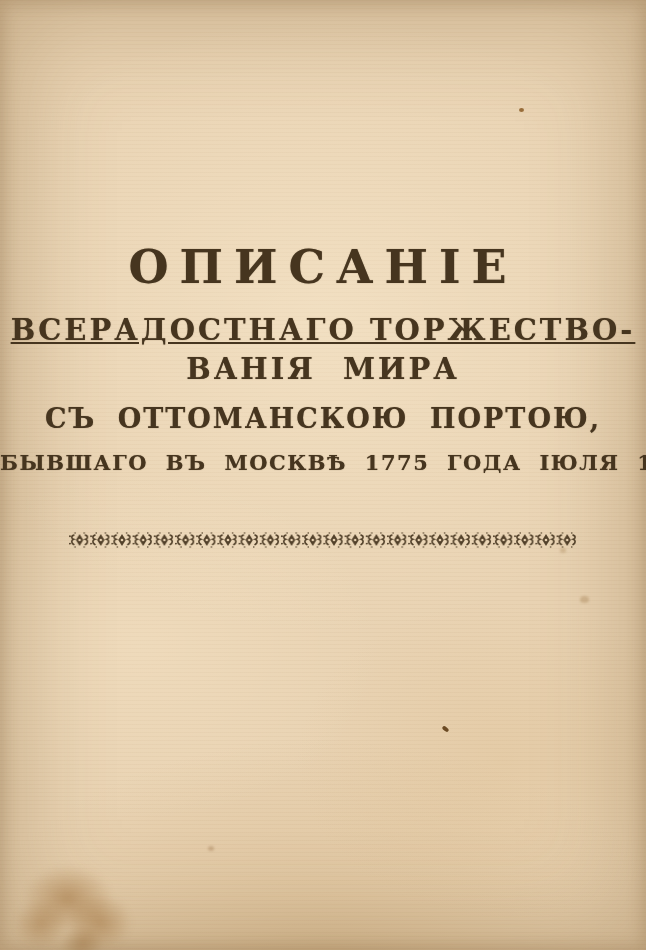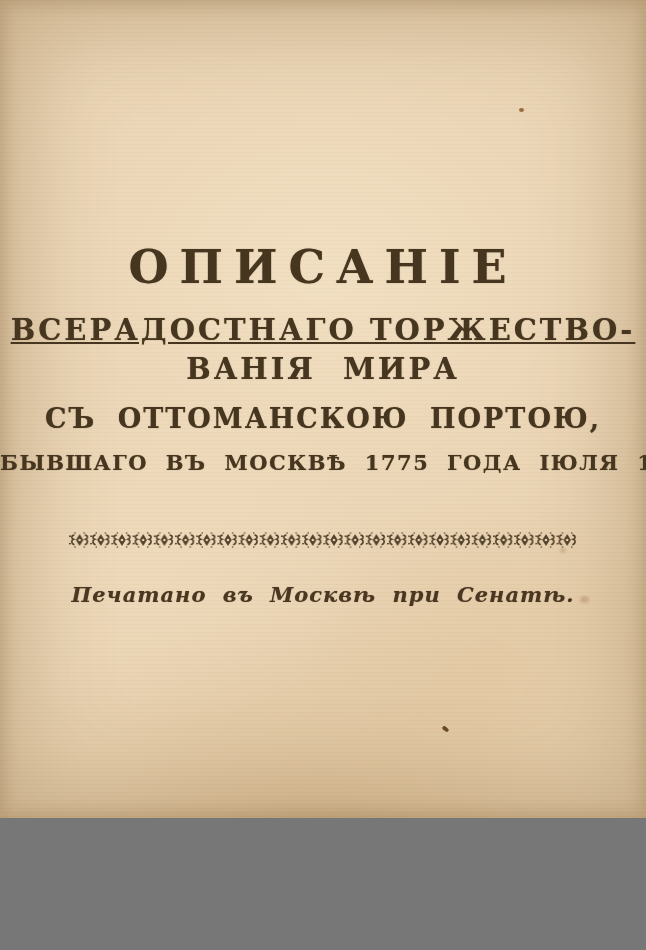--- a/index.html
+++ b/index.html
@@ -3,21 +3,21 @@
 <meta charset="utf-8">
 <style>
   :root{
     --paper:#e9d3b3;
     --ink:#46351f;
     --stain:#96652e;
   }
   html,body{margin:0;padding:0;background:#777;}
   .page{
     position:relative;
-    width:646px;height:818px;
+    width:646px;height:950px;
     margin:0 auto;
     overflow:hidden;
     background-color:var(--paper);
     background-image:
       
       radial-gradient(520px 420px at 50% 34%, rgba(255,242,216,0.40), rgba(255,242,216,0) 75%),
       radial-gradient(300px 220px at 22% 68%, rgba(255,240,212,0.25), rgba(255,240,212,0) 80%),
       radial-gradient(260px 200px at 78% 80%, rgba(214,180,130,0.25), rgba(214,180,130,0) 80%),
       radial-gradient(420px 260px at 50% 101%, rgba(190,152,98,0.30), rgba(190,152,98,0) 85%),
       
@@ -134,21 +134,20 @@
           <circle cx="6.0" cy="2.0" r="0.8" fill="currentColor"></circle>
           <circle cx="6.0" cy="16.0" r="0.8" fill="currentColor"></circle>
           <circle cx="15.2" cy="2.0" r="0.8" fill="currentColor"></circle>
           <circle cx="15.2" cy="16.0" r="0.8" fill="currentColor"></circle>
         </pattern>
       </defs>
       <rect width="508" height="18" fill="url(#orn)"></rect>
     </svg>
   </div>
 
-  <div class="line imprint">Печатано въ Москвѣ при Сенатѣ.</div>
 
   <div class="stain-main"></div>
   <div class="speck speck-1"></div>
   <div class="speck speck-2"></div>
   <div class="speck speck-3"></div>
   <div class="speck speck-4"></div>
   <div class="speck speck-5"></div>
 
 </div>
 

